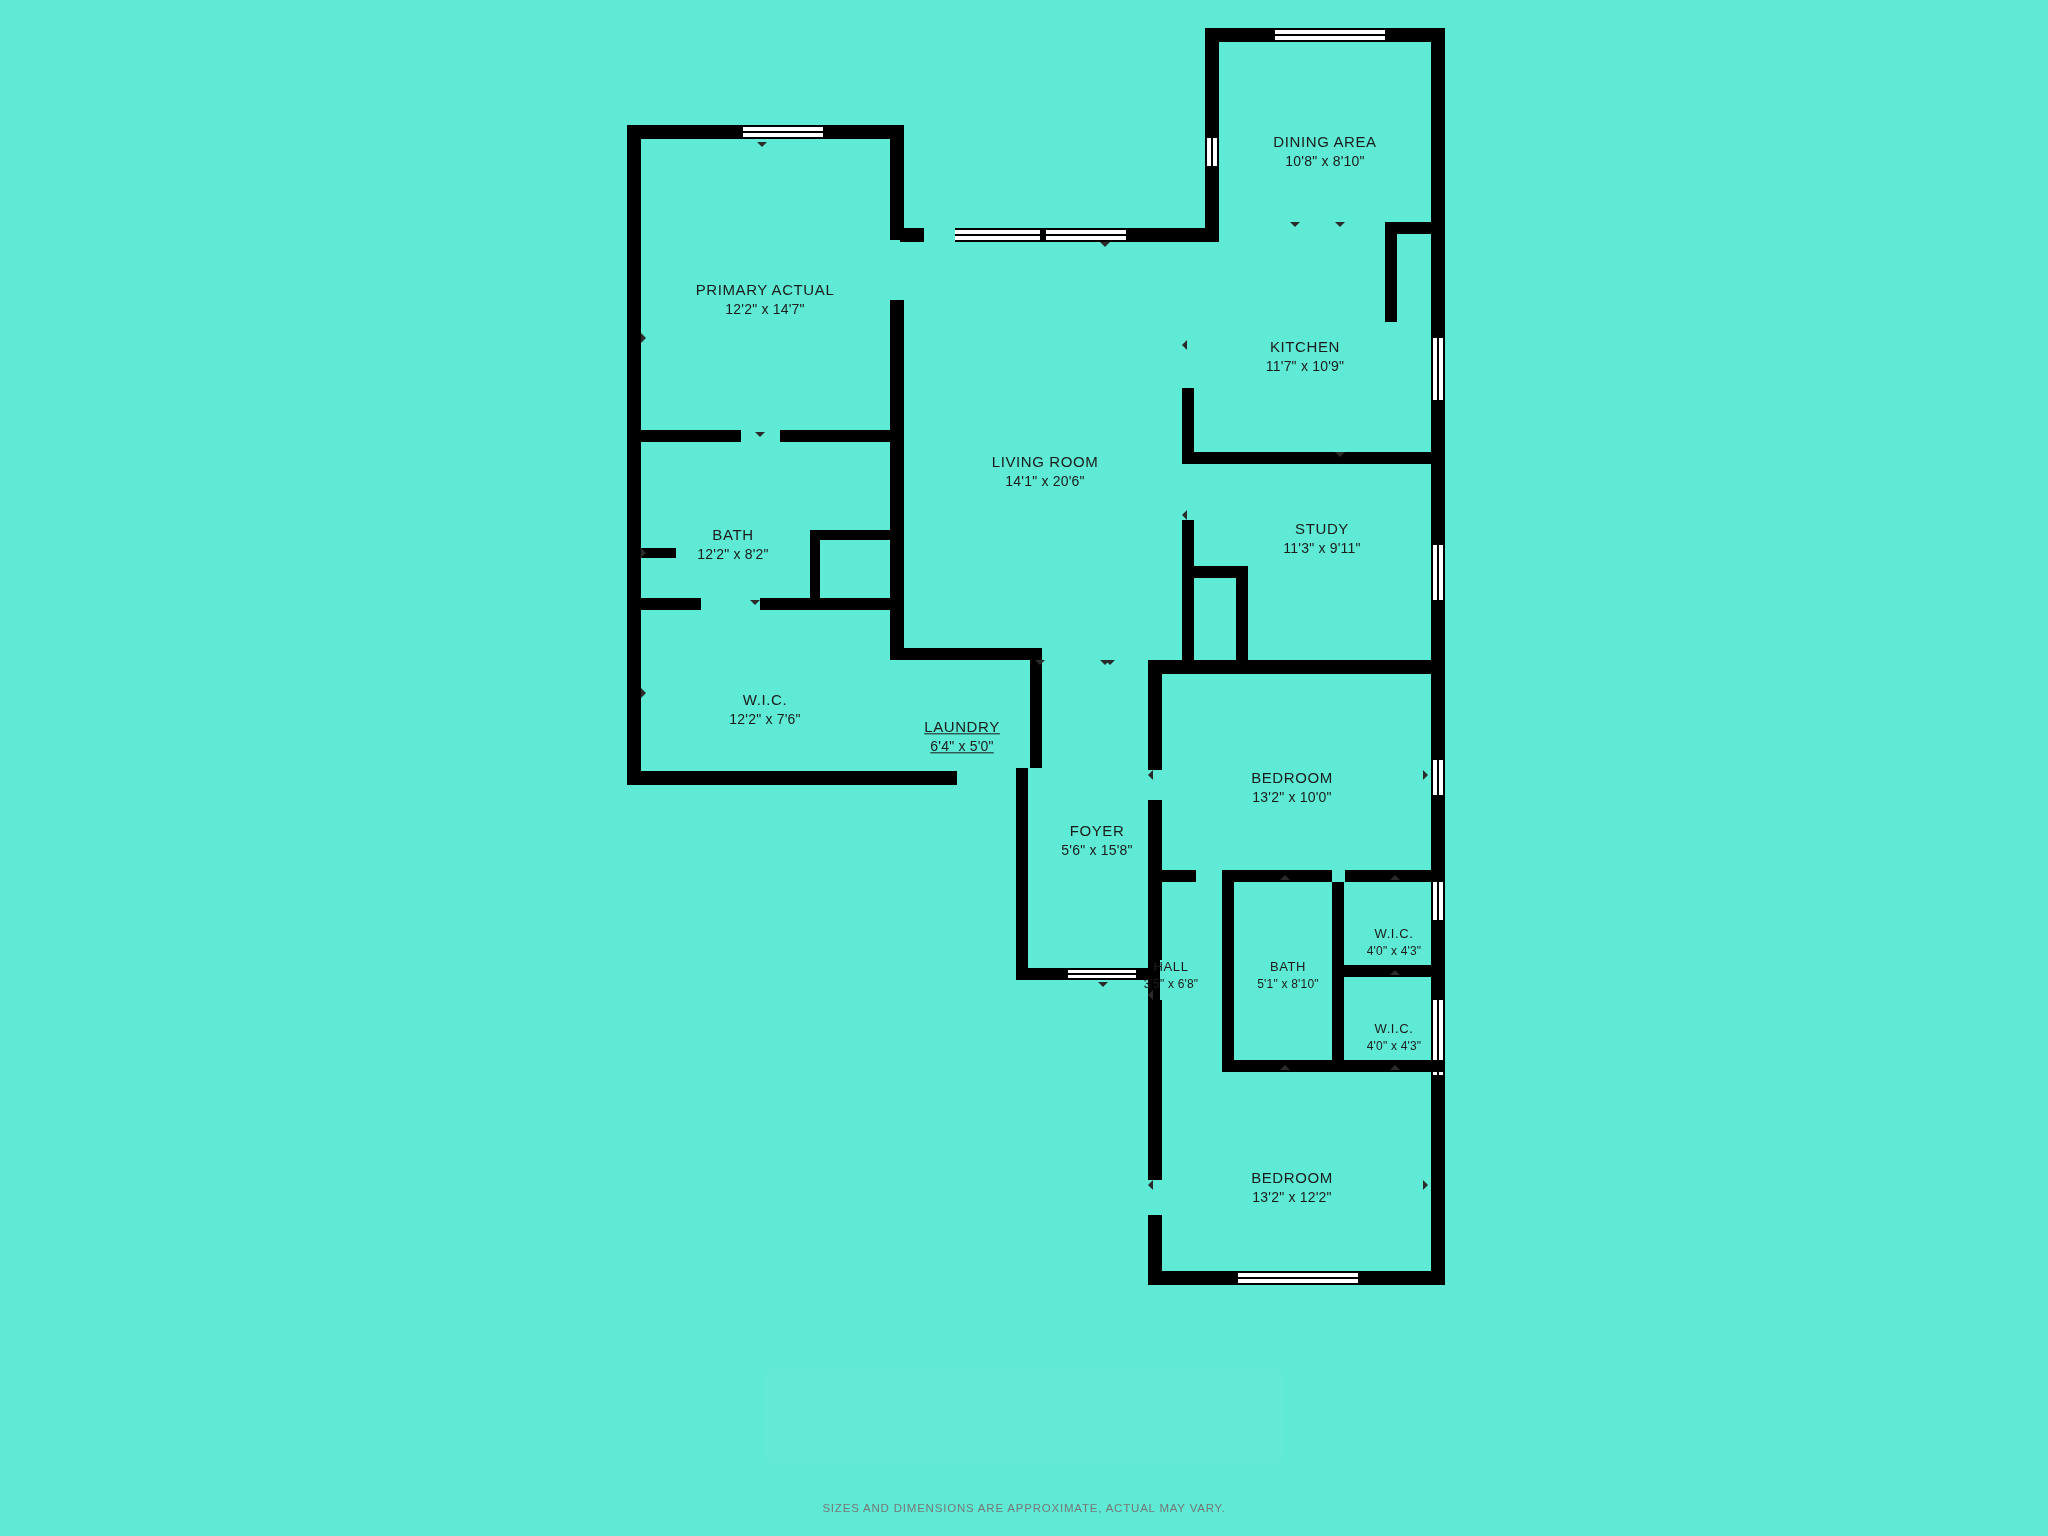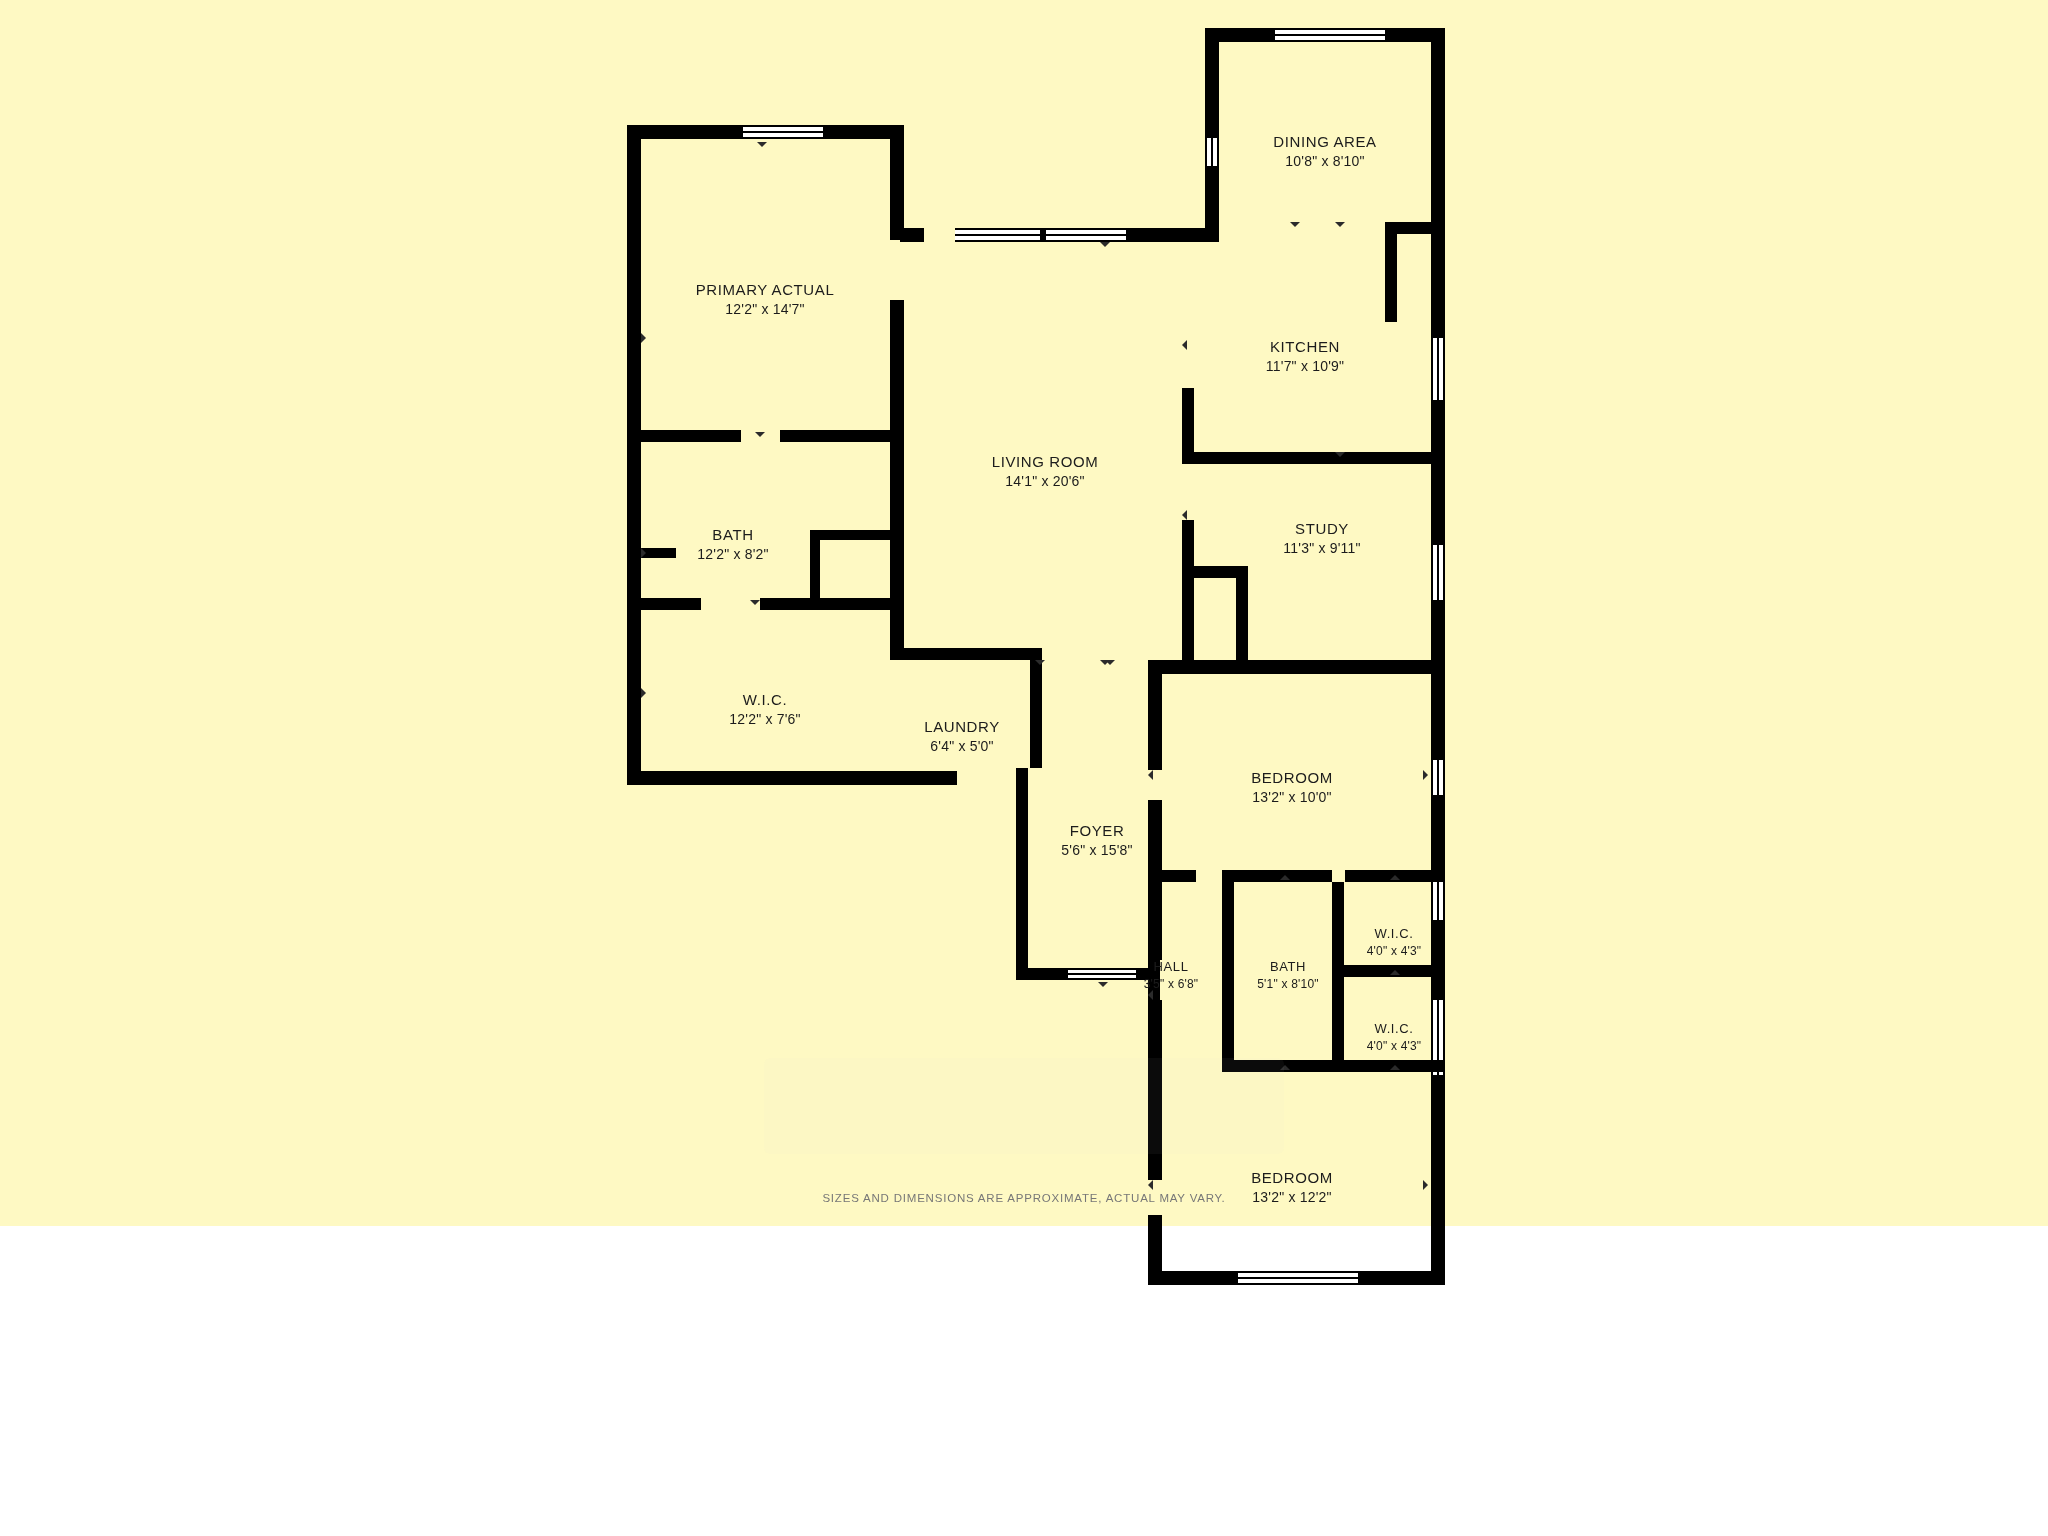--- a/index.html
+++ b/index.html
@@ -10,22 +10,22 @@
   body {
     width: 2048px;
     height: 1536px;
     font-family: "Liberation Sans", sans-serif;
     color: #1a1a1a;
     overflow: hidden;
   }
   #plan {
     position: relative;
     width: 2048px;
-    height: 1226px;
-    background: #fef9c3;
+    height: 1536px;
+    background: #5eead4;
   }
   
   .wall {
     position: absolute;
     background: #000000;
   }
   
   .window {
     position: absolute;
     background: #ffffff;
@@ -265,21 +265,21 @@
   <div class="room-label" style="left:1322px;top:539px;">
     <span class="name">STUDY</span>
     <span class="dim">11'3" x 9'11"</span>
   </div>
 
   <div class="room-label" style="left:765px;top:710px;">
     <span class="name">W.I.C.</span>
     <span class="dim">12'2" x 7'6"</span>
   </div>
 
-  <div class="room-label" style="left:962px;top:737px;">
+  <div class="room-label" style="left:962px;top:737px;text-decoration:underline;">
     <span class="name">LAUNDRY</span>
     <span class="dim">6'4" x 5'0"</span>
   </div>
 
   <div class="room-label" style="left:1292px;top:788px;">
     <span class="name">BEDROOM</span>
     <span class="dim">13'2" x 10'0"</span>
   </div>
 
   <div class="room-label" style="left:1097px;top:841px;">

